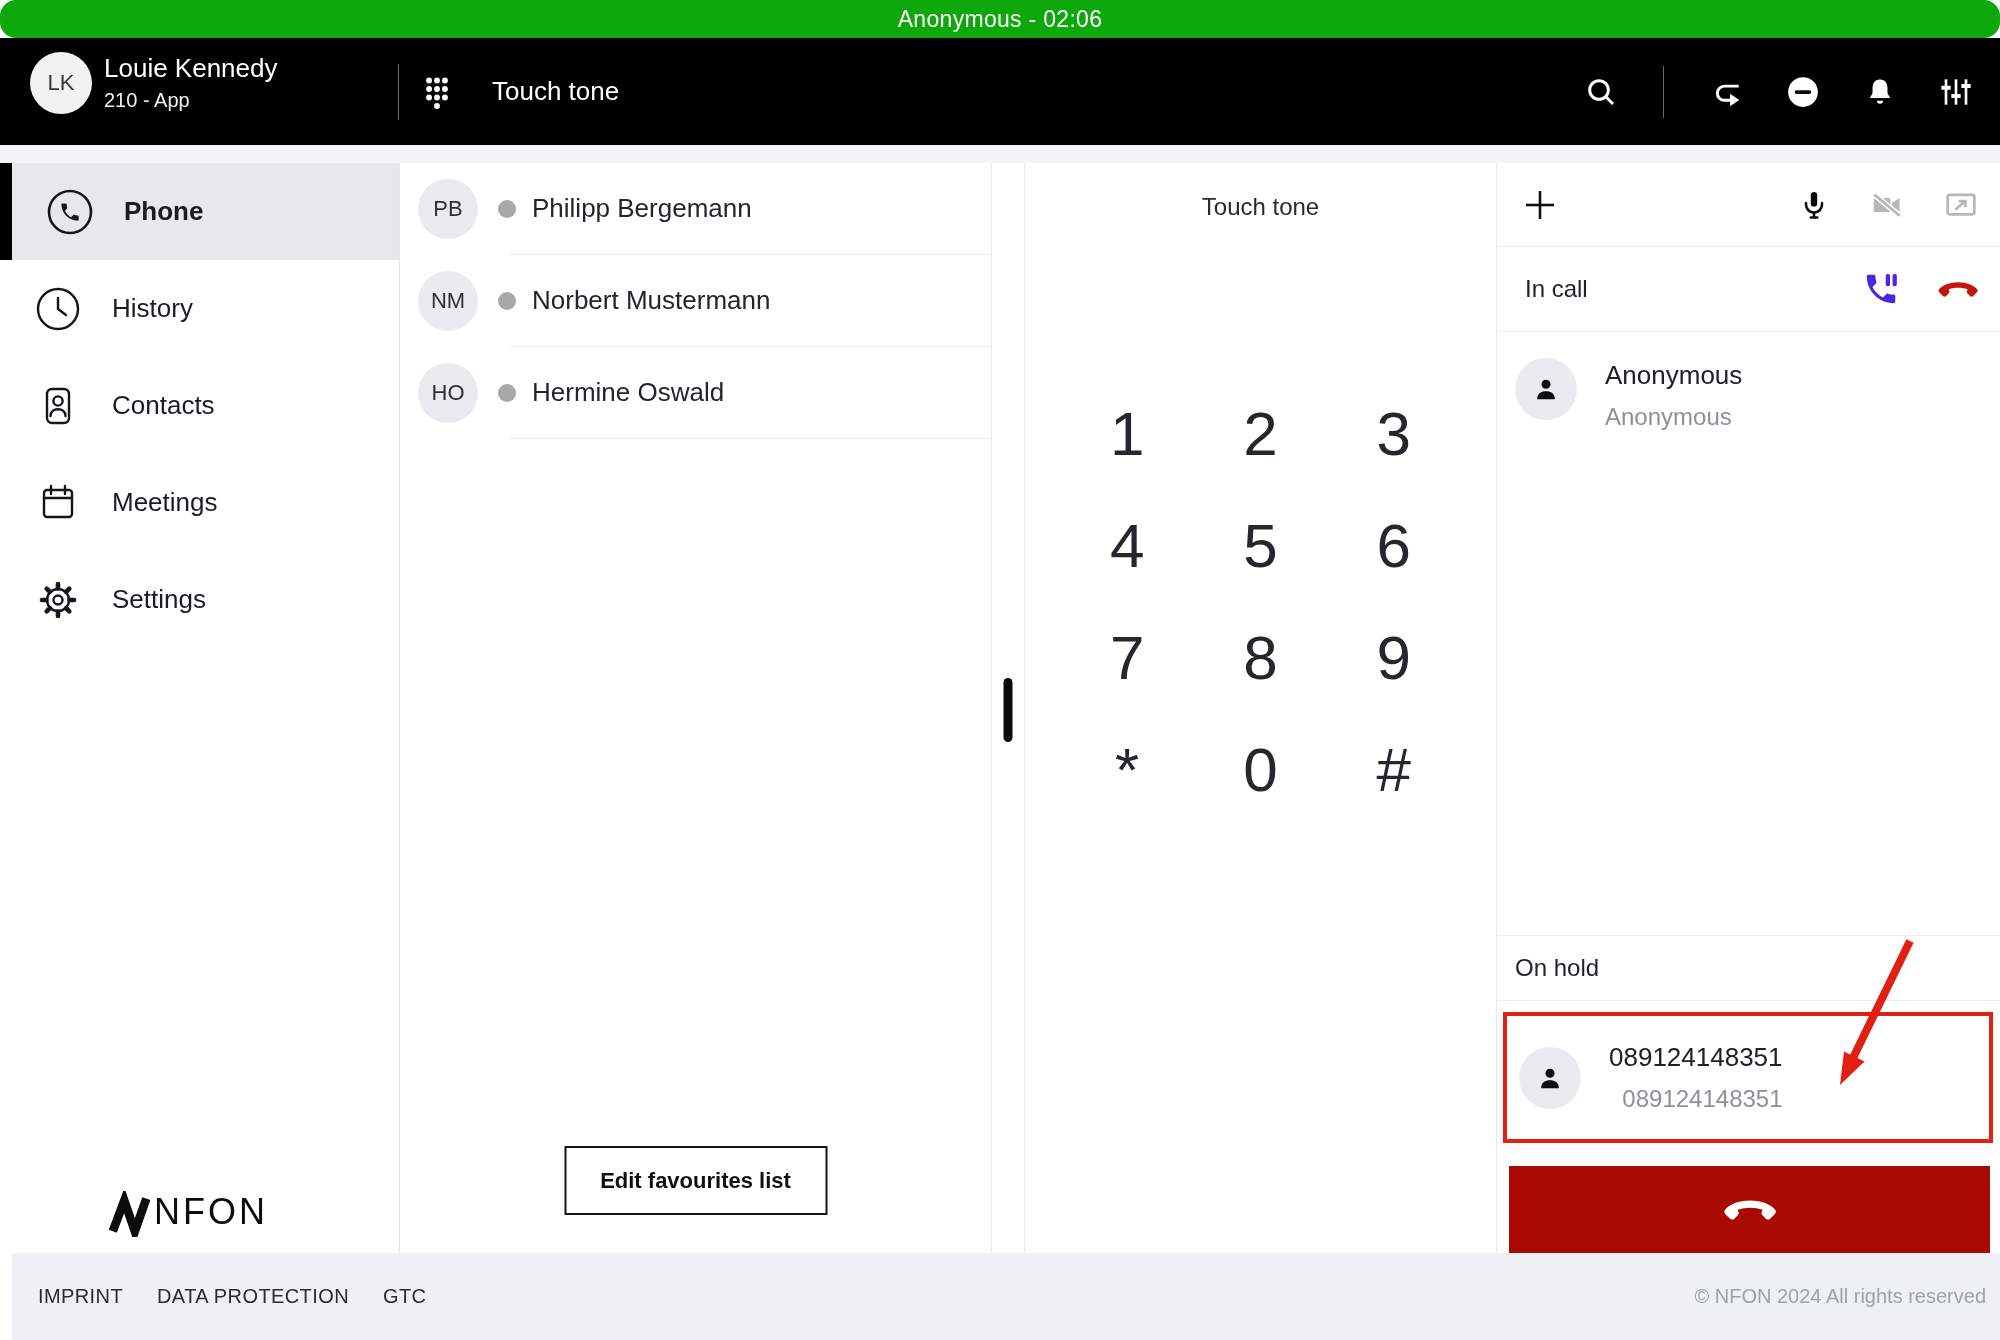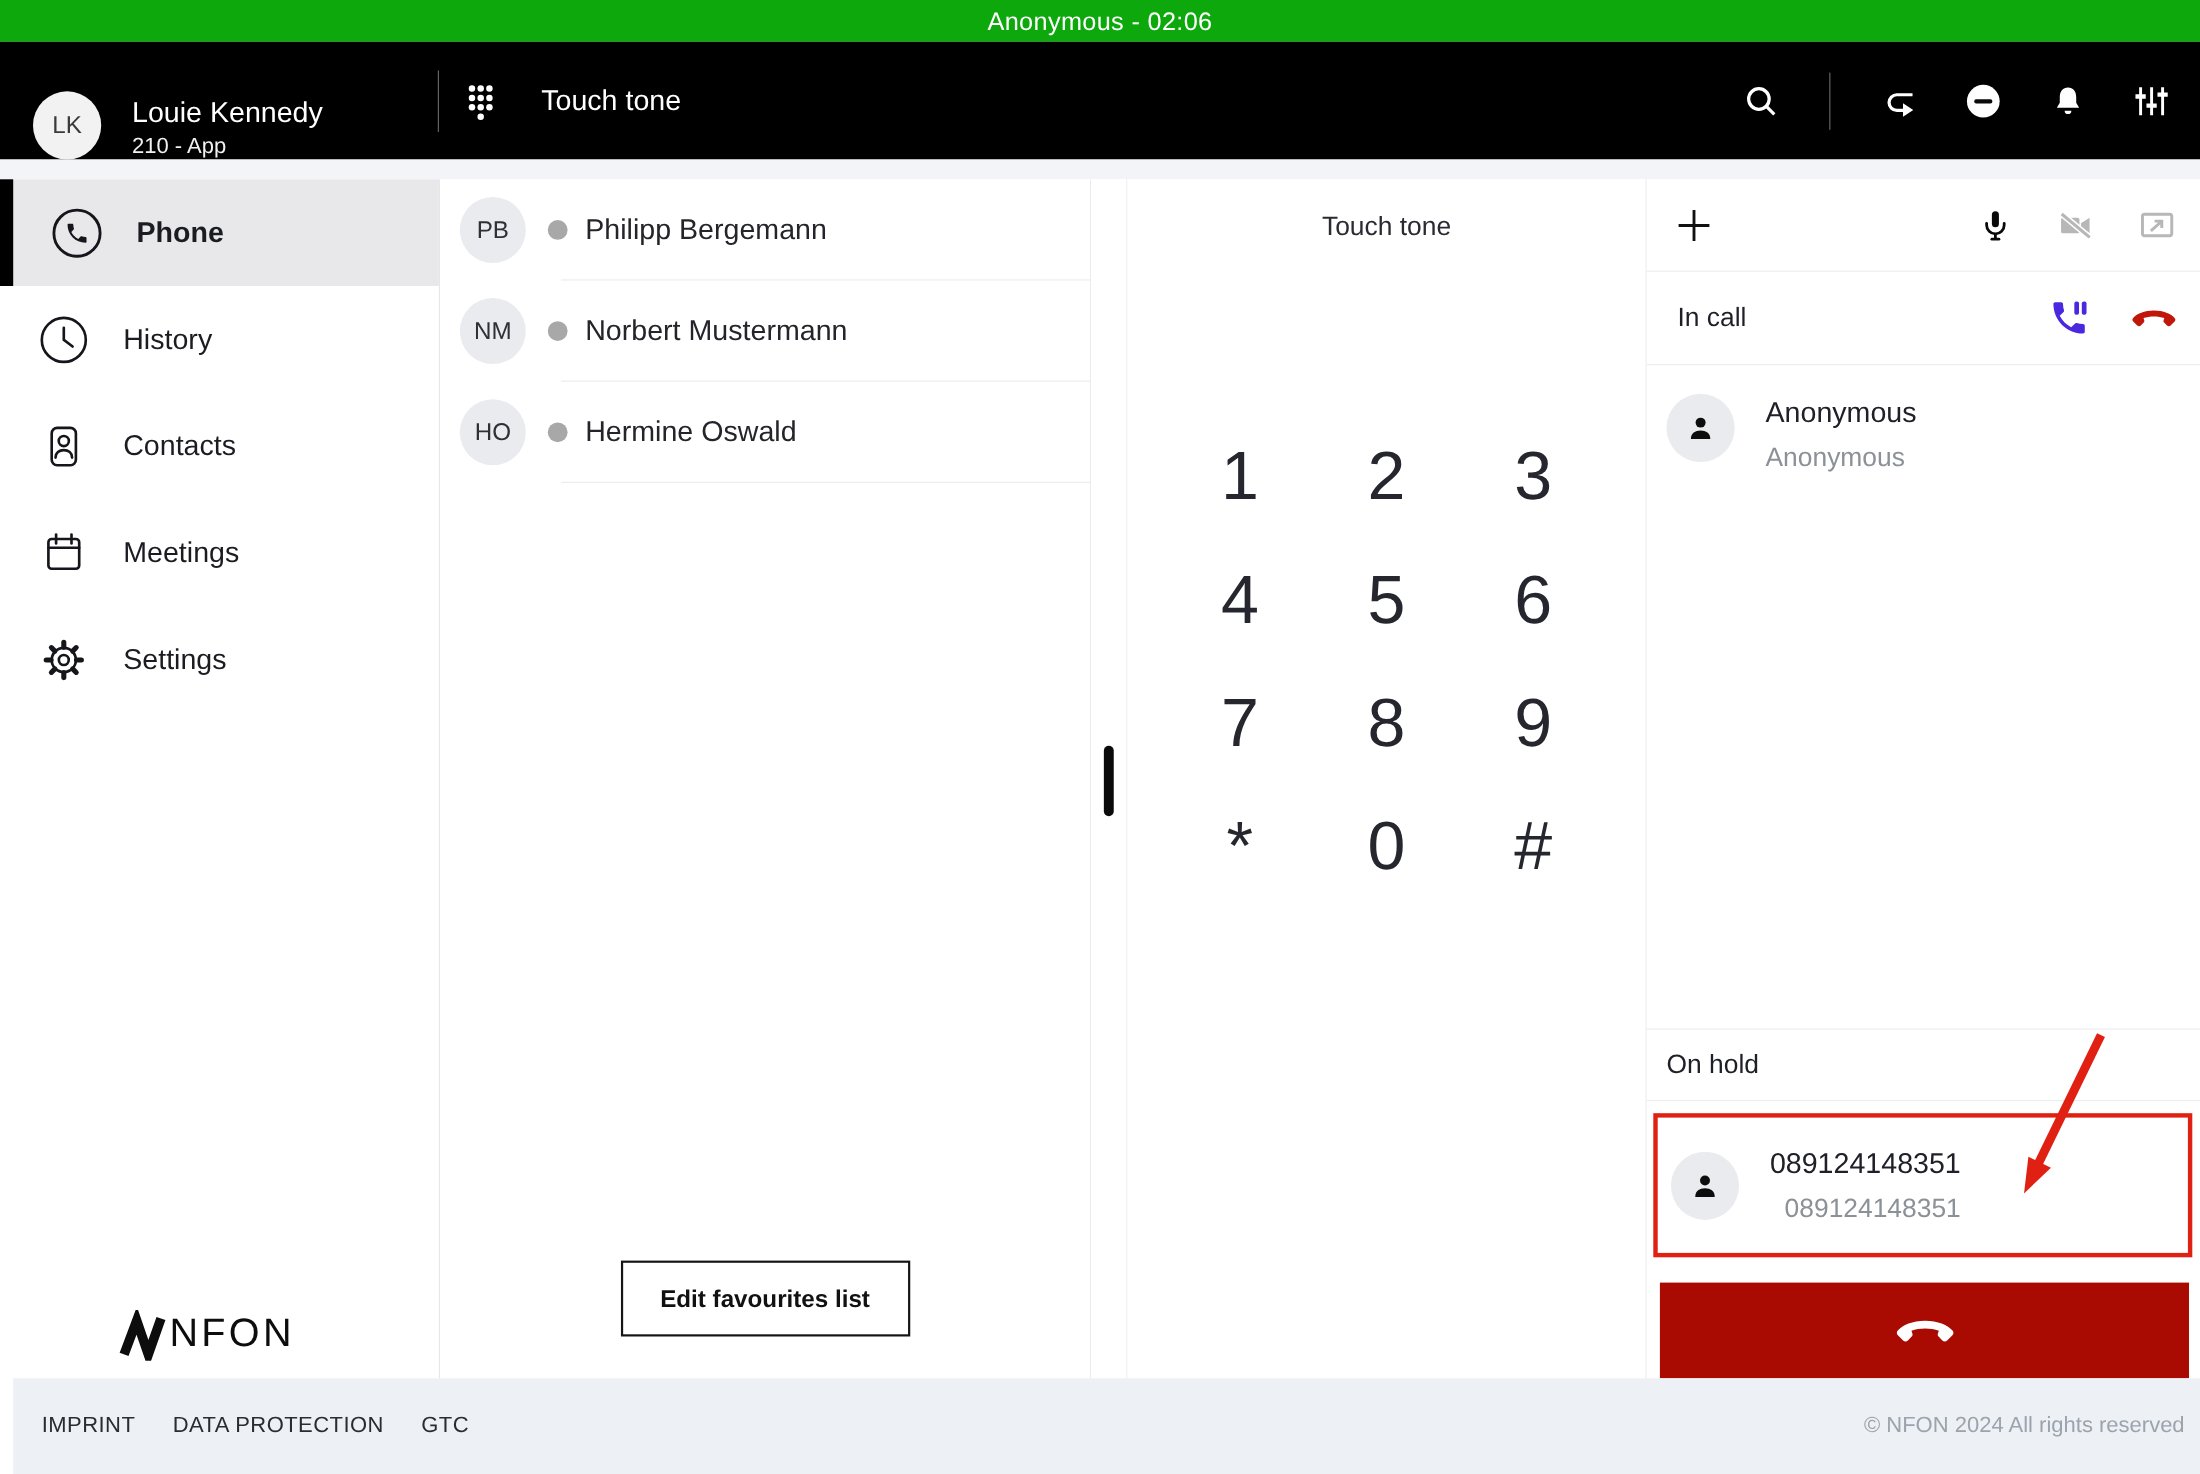--- a/index.html
+++ b/index.html
@@ -2,25 +2,25 @@
 <html><head>
 <meta charset="utf-8">
 <style>
   * { margin:0; padding:0; box-sizing:border-box; }
   html,body { width:2000px; height:1340px; }
   body { font-family:"Liberation Sans", sans-serif; background:#fff; position:relative; overflow:hidden; }
   .app { position:absolute; inset:0; width:2000px; height:1340px; background:#fff; }
 
   
   .statusbar { position:absolute; left:0; top:0; width:2000px; height:38px; background:#0CA80C;
-    display:flex; align-items:center; justify-content:center; color:#fff; font-size:23px; letter-spacing:.3px; }
+    display:flex; align-items:center; justify-content:center; color:#fff; font-size:23px; letter-spacing:.3px;border-radius:16px; }
 
   
   .header { position:absolute; left:0; top:38px; width:2000px; height:107px; background:#000; color:#fff; }
-  .h-user { position:absolute; left:30px; top:0; height:107px; display:flex; align-items:flex-end; gap:28px; }
+  .h-user { position:absolute; left:30px; top:14px; height:107px; display:flex; align-items:flex-start; gap:12px; }
   .h-avatar { width:62px; height:62px; border-radius:50%; background:#f2f2f2; color:#3a3a3a;
     display:flex; align-items:center; justify-content:center; font-size:22px; }
   .h-name { font-size:26px; line-height:1.25; }
   .h-sub { font-size:20px; color:#f0f0f0; margin-top:4px; }
   .h-divider { position:absolute; left:398px; top:26px; width:1px; height:56px; background:#6b6b6b; }
   .h-dialpad { position:absolute; left:424px; top:38px; }
   .h-title { position:absolute; left:492px; top:0; height:107px; display:flex; align-items:center; font-size:26px; }
   .h-actions { position:absolute; right:28px; top:0; height:107px; display:flex; align-items:center; gap:44px; }
   .h-actions .vsep { width:1px; height:52px; background:#6b6b6b; margin:0 2px; }
   .hicon { display:flex; align-items:center; justify-content:center; cursor:pointer; }

